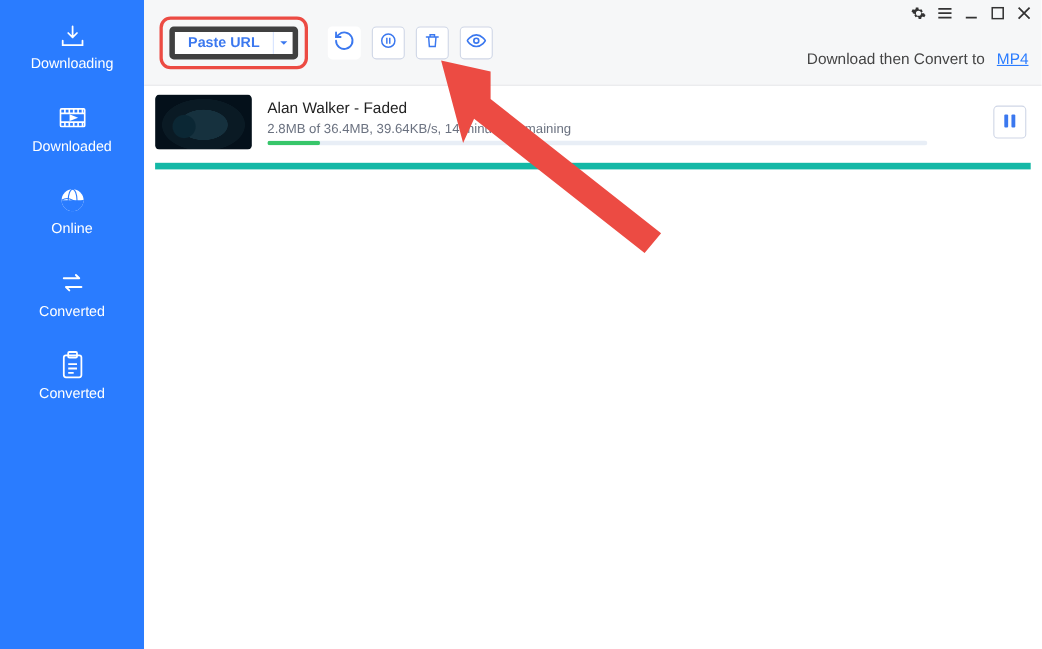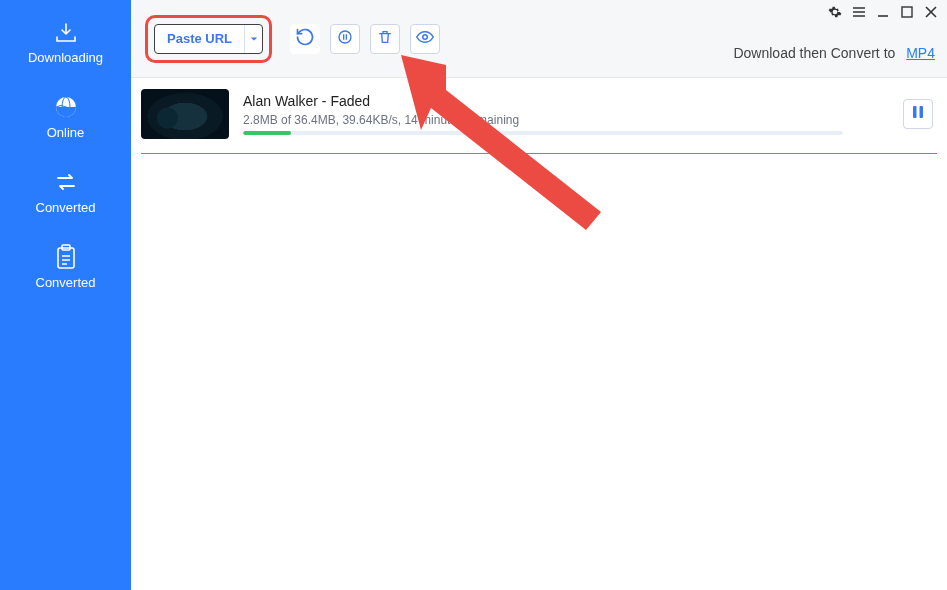--- a/index.html
+++ b/index.html
@@ -17,37 +17,37 @@
   
   .main { flex: 1; display: flex; flex-direction: column; background: #fff; }
   .toolbar { height: 78px; background: #f6f7f8; border-bottom: 1px solid #e8e9eb; display: flex; align-items: center; padding-left: 14px; padding-right: 12px; position: relative; }
 
   
   .titlebar { position: absolute; top: 4px; right: 6px; display: flex; gap: 4px; }
   .titlebar button { width: 20px; height: 18px; background: transparent; border: none; display: flex; align-items: center; justify-content: center; cursor: pointer; color: #333; }
 
   
   .paste-box { border: 3px solid #ec4b43; border-radius: 10px; padding: 6px; display: flex; align-items: center; }
-  .paste-btn { display: flex; align-items: center; height: 30px; border: 1px solid #404040; border-radius: 4px; background: #fff; cursor: pointer; overflow: hidden; }
+  .paste-btn { display: flex; align-items: center; height: 30px; border: 5px solid #404040; border-radius: 4px; background: #fff; cursor: pointer; overflow: hidden; }
   .paste-btn .lbl { padding: 0 12px; font-size: 13px; color: #3b78ef; font-weight: 600; }
   .paste-btn .caret { width: 18px; height: 100%; border-left: 1px solid #d5e3ff; display: flex; align-items: center; justify-content: center; }
   .paste-btn .caret svg { width: 8px; height: 8px; }
 
   .tool-icons { display: flex; gap: 10px; margin-left: 18px; }
   .tool-icons button { width: 30px; height: 30px; border: 1px solid #cfd6e6; background: #fff; border-radius: 4px; display: flex; align-items: center; justify-content: center; cursor: pointer; color: #3b78ef; }
 
   .convert { position: absolute; right: 12px; bottom: 16px; font-size: 14px; color: #444; }
   .convert a { color: #2a7cff; text-decoration: underline; cursor: pointer; margin-left: 7px; }
 
   
   .arrow { position: absolute; left: 120px; top: 30px; width: 380px; height: 230px; pointer-events: none; }
 
   
   .content { flex: 1; padding: 14px 10px; overflow: auto; }
-  .download-row { display: flex; align-items: center; gap: 14px; height: 62px; border-bottom: 1px solid #14b8a6; padding-bottom: 18px; }
+  .download-row { display: flex; align-items: center; gap: 14px; height: 62px; border-bottom: 6px solid #14b8a6; padding-bottom: 18px; }
   .thumb { width: 88px; height: 50px; border-radius: 4px; flex-shrink: 0; background:
       radial-gradient(circle at 30% 58%, #0b2734 0 10px, transparent 11px),
       radial-gradient(ellipse at 50% 55%, #16313e 0 35%, #0a1a24 36% 60%, #04101a 61% 100%);
   }
   .dl-info { flex: 1; min-width: 0; }
   .dl-title { font-size: 14px; color: #222; margin-bottom: 4px; white-space: nowrap; overflow: hidden; text-overflow: ellipsis; }
   .dl-status { font-size: 12px; color: #6b7280; margin-bottom: 4px; }
   .progress { height: 4px; background: #e8eef6; border-radius: 2px; overflow: hidden; width: 600px; }
   .progress .fill { height: 100%; background: #37c66a; border-radius: 2px; }
 
@@ -64,20 +64,32 @@
       <div class="nav-item">
         <span class="icon-slot">
           <svg width="26" height="22" viewBox="0 0 26 22" stroke="#fff" stroke-width="1.6" fill="none">
             <path d="M13 3 v10 M9 9 l4 4 4-4" stroke-linecap="round" stroke-linejoin="round"></path>
             <path d="M4 16 v4 h18 v-4" stroke-linecap="round"></path>
           </svg>
         </span>
         <span>Downloading</span>
       </div>
 
+      <div class="nav-item">
+        <span class="icon-slot">
+          <svg width="26" height="20" viewBox="0 0 26 20" stroke="#fff" stroke-width="1.5" fill="none">
+            <rect x="2" y="2" width="22" height="16" rx="1"></rect>
+            <path d="M2 6 h22 M2 14 h22"></path>
+            <path d="M6 2 v4 M10 2 v4 M14 2 v4 M18 2 v4 M22 2 v4"></path>
+            <path d="M6 14 v4 M10 14 v4 M14 14 v4 M18 14 v4 M22 14 v4"></path>
+            <path d="M11 8 l5 2 -5 2 z" fill="#fff"></path>
+          </svg>
+        </span>
+        <span>Downloaded</span>
+      </div>
 
       <div class="nav-item">
         <span class="icon-slot">
           <svg width="24" height="24" viewBox="0 0 24 24" fill="#fff">
             <circle cx="12" cy="12" r="10"></circle>
             <path d="M2 12 a10 10 0 0 0 20 0" fill="#2a7cff"></path>
             <path d="M2 12 q5 -3 10 0 t10 0" stroke="#2a7cff" stroke-width="1" fill="none"></path>
             <ellipse cx="12" cy="12" rx="4" ry="10" fill="none" stroke="#2a7cff" stroke-width="1"></ellipse>
           </svg>
         </span>

